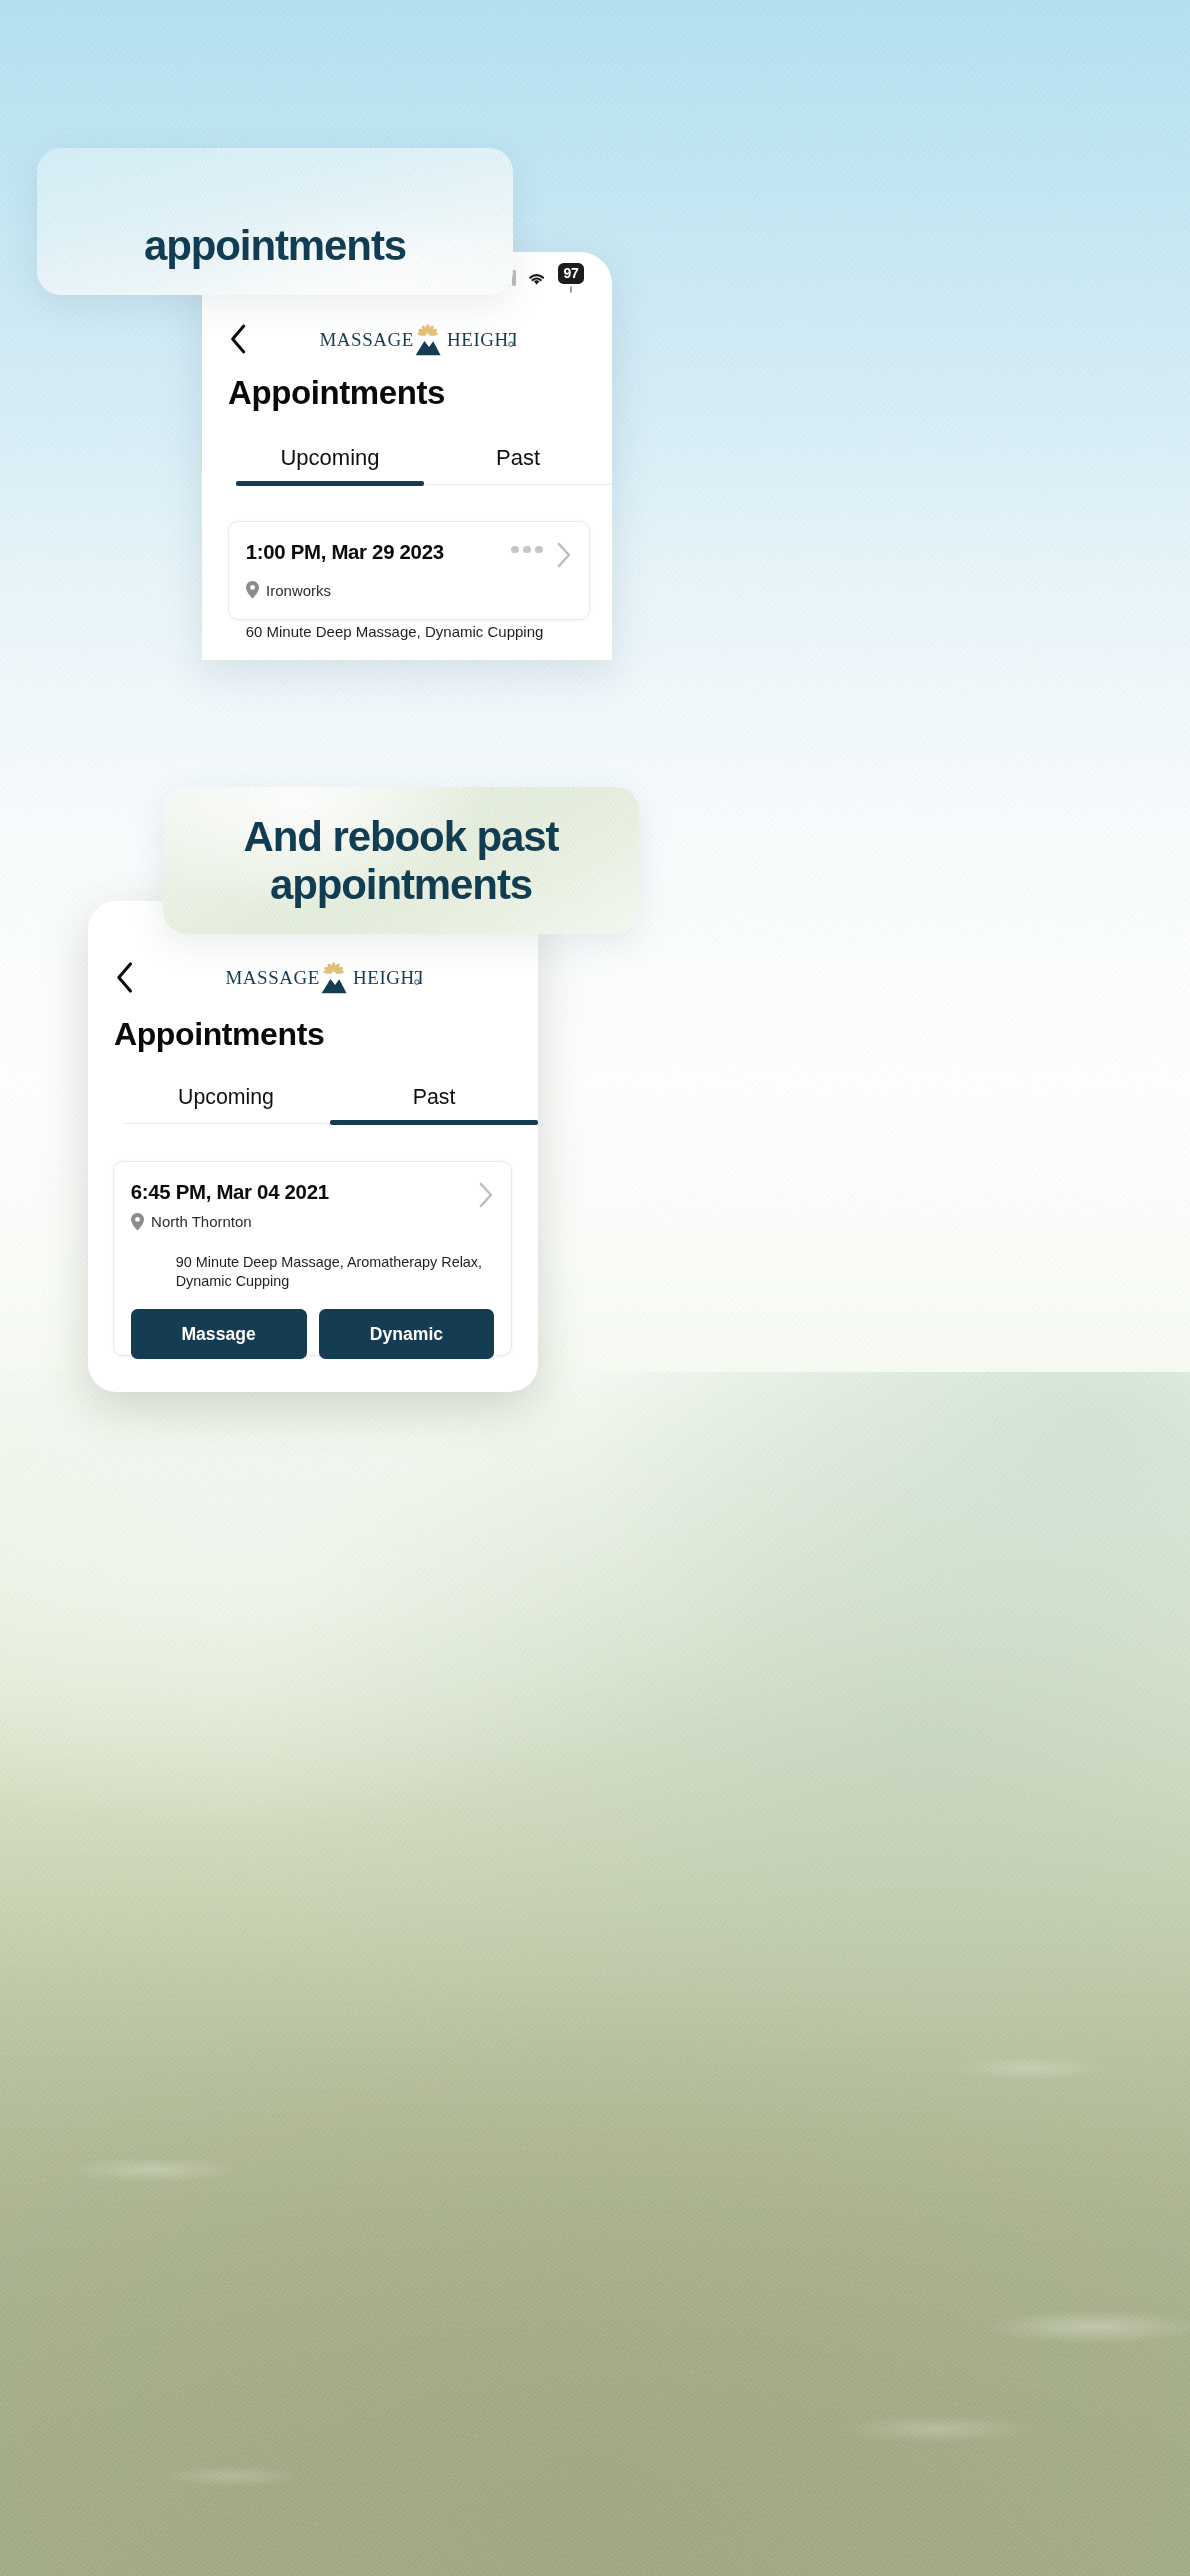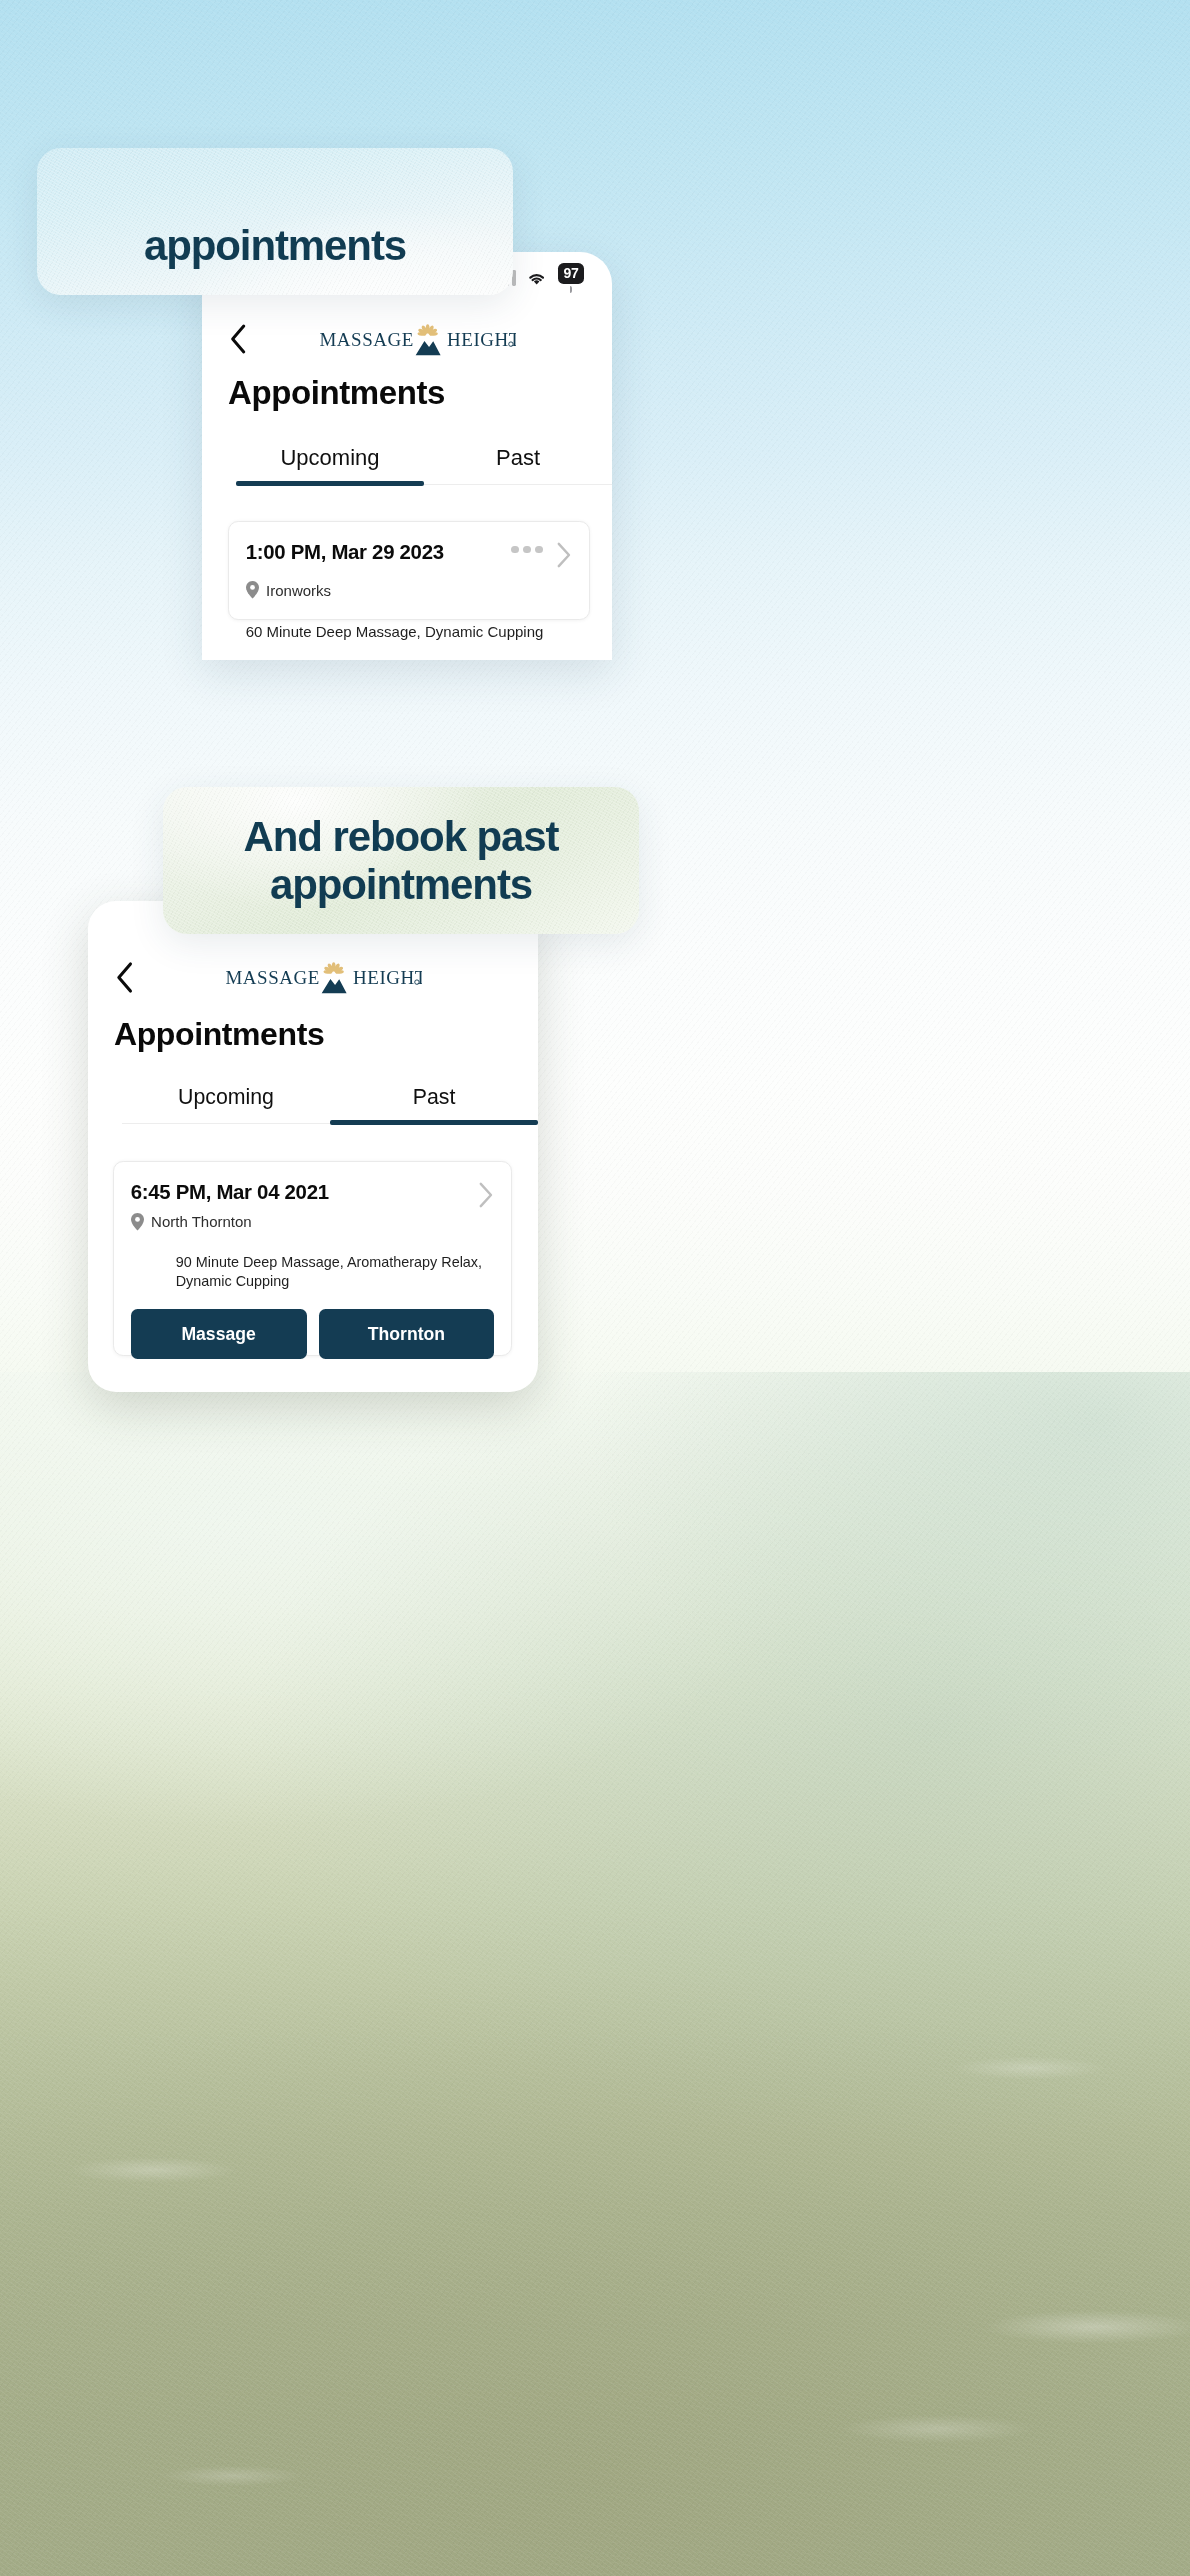--- a/index.html
+++ b/index.html
@@ -441,21 +441,21 @@
     <div class="appt-loc" style="margin-top:3.7px; font-size:15px;">
       <svg class="pin-icon" width="13" height="17.6" viewBox="0 0 14 19">
         <path d="M7 0C3.1 0 0 3.1 0 7c0 5.2 7 12 7 12s7-6.8 7-12c0-3.9-3.1-7-7-7z" fill="#8c8c8c"></path>
         <circle cx="7" cy="6.9" r="2.6" fill="#ffffff"></circle>
       </svg>
       <span>North Thornton</span>
     </div>
     <div class="appt-services" style="margin-top:22px; font-size:14.4px; line-height:1.32;margin-left:45px;">90 Minute Deep Massage, Aromatherapy Relax, Dynamic Cupping</div>
     <div class="card-actions" style="margin-top:18.5px; gap:12px;">
       <button class="action-btn" style="height:50px; font-size:17.6px;">Massage</button>
-      <button class="action-btn" style="height:50px; font-size:17.6px;">Thornton</button>
+      <button class="action-btn" style="height:50px; font-size:17.6px;">Dynamic</button>
     </div>
   </div>
 </div>
 
 <div class="callout" id="callout-one">
   <div class="callout-grain"></div>
   <div class="callout-text" style="font-size:42px;">
     <br>
     <span>appointments</span>
   </div>

